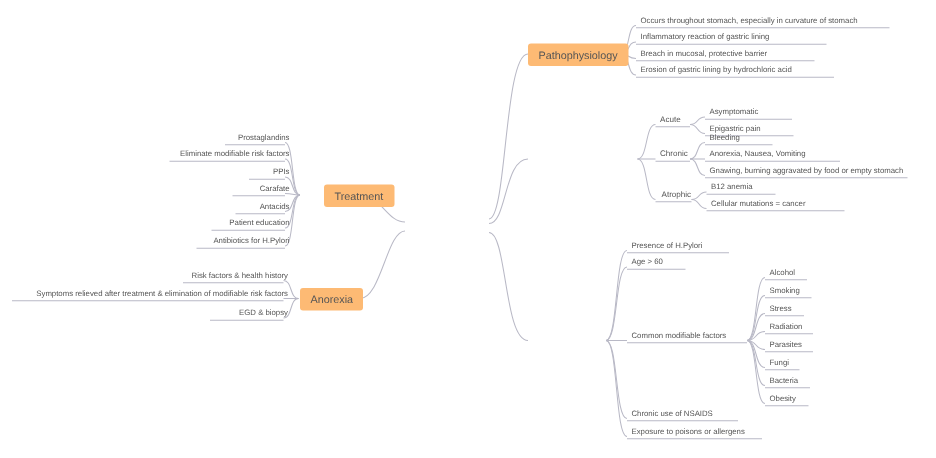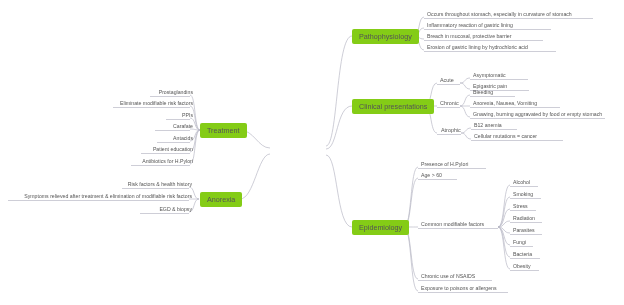--- a/index.html
+++ b/index.html
@@ -15,21 +15,21 @@
   
   .root{
     background:#3c5bbf;color:#ffffff;
     font-size:8.5px;font-weight:bold;letter-spacing:.3px;
     padding:6px 13px;border-radius:3px;
     left:272px;top:140px;
   }
 
   
   .branch{
-    background:#84cc16;color:#555555;
+    background:#fdba74;color:#555555;
     font-size:7.2px;padding:4px 7px;border-radius:2px;
   }
 
   
   .leaf{
     font-size:5.2px;color:#555555;
     padding:0 3px 1.5px 3px;
   }
   .mid{font-size:5.4px;color:#555555;padding:0 3px 1.5px 3px;}
   .rightalign{text-align:right;}
@@ -135,52 +135,50 @@
     </g>
   </svg>
 
 
   <div class="node branch" style="left:352px;top:29px;">Pathophysiology</div>
   <div class="node leaf" style="left:424px;top:12px;">Occurs throughout stomach, especially in curvature of stomach</div>
   <div class="node leaf" style="left:424px;top:23px;">Inflammatory reaction of gastric lining</div>
   <div class="node leaf" style="left:424px;top:34px;">Breach in mucosal, protective barrier</div>
   <div class="node leaf" style="left:424px;top:45px;">Erosion of gastric lining by hydrochloric acid</div>
 
-  <div class="node branch" style="left:352px;top:99px;">Clinical presentations</div>
 
   <div class="node mid" style="left:437px;top:78px;">Acute</div>
   <div class="node leaf" style="left:470px;top:73px;">Asymptomatic</div>
   <div class="node leaf" style="left:470px;top:84px;">Epigastric pain</div>
 
   <div class="node mid" style="left:437px;top:101px;">Chronic</div>
   <div class="node leaf" style="left:470px;top:90px;">Bleeding</div>
   <div class="node leaf" style="left:470px;top:101px;">Anorexia, Nausea, Vomiting</div>
   <div class="node leaf" style="left:470px;top:112px;">Gnawing, burning aggravated by food or empty stomach</div>
 
   <div class="node mid" style="left:438px;top:128px;">Atrophic</div>
   <div class="node leaf" style="left:471px;top:123px;">B12 anemia</div>
   <div class="node leaf" style="left:471px;top:134px;">Cellular mutations = cancer</div>
 
-  <div class="node branch" style="left:352px;top:220px;">Epidemiology</div>
   <div class="node leaf" style="left:418px;top:162px;">Presence of H.Pylori</div>
   <div class="node leaf" style="left:418px;top:173px;">Age &gt; 60</div>
   <div class="node leaf" style="left:418px;top:222px;">Common modifiable factors</div>
   <div class="node leaf" style="left:418px;top:274px;">Chronic use of NSAIDS</div>
   <div class="node leaf" style="left:418px;top:286px;">Exposure to poisons or allergens</div>
 
   <div class="node leaf" style="left:510px;top:180px;">Alcohol</div>
   <div class="node leaf" style="left:510px;top:192px;">Smoking</div>
   <div class="node leaf" style="left:510px;top:204px;">Stress</div>
   <div class="node leaf" style="left:510px;top:216px;">Radiation</div>
   <div class="node leaf" style="left:510px;top:228px;">Parasites</div>
   <div class="node leaf" style="left:510px;top:240px;">Fungi</div>
   <div class="node leaf" style="left:510px;top:252px;">Bacteria</div>
   <div class="node leaf" style="left:510px;top:264px;">Obesity</div>
 
-  <div class="node branch" style="left:200px;top:123px;">Treatment</div>
+  <div class="node branch" style="left:216px;top:123px;">Treatment</div>
   <div class="node leaf rightalign" style="left:150px;top:90px;width:40px;">Prostaglandins</div>
   <div class="node leaf rightalign" style="left:113px;top:101px;width:77px;">Eliminate modifiable risk factors</div>
   <div class="node leaf rightalign" style="left:166px;top:113px;width:24px;">PPIs</div>
   <div class="node leaf rightalign" style="left:155px;top:124px;width:35px;">Carafate</div>
   <div class="node leaf rightalign" style="left:157px;top:136px;width:33px;">Antacids</div>
   <div class="node leaf rightalign" style="left:141px;top:147px;width:49px;">Patient education</div>
   <div class="node leaf rightalign" style="left:131px;top:159px;width:59px;">Antibiotics for H.Pylori</div>
 
   <div class="node branch" style="left:200px;top:192px;">Anorexia</div>
   <div class="node leaf rightalign" style="left:122px;top:182px;width:67px;">Risk factors &amp; health history</div>

